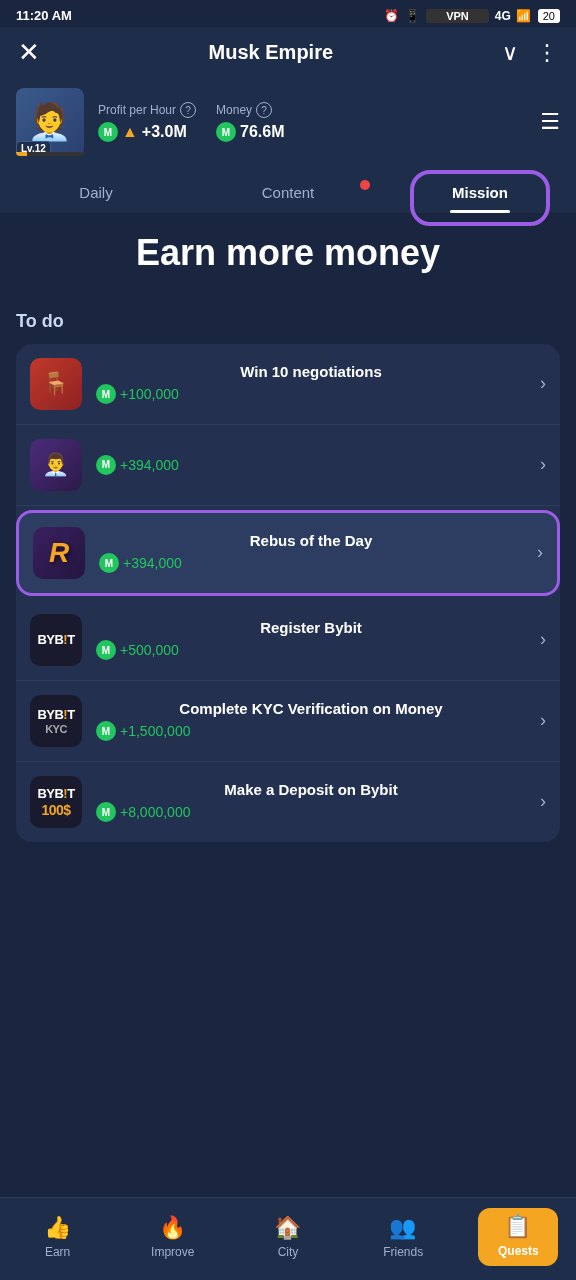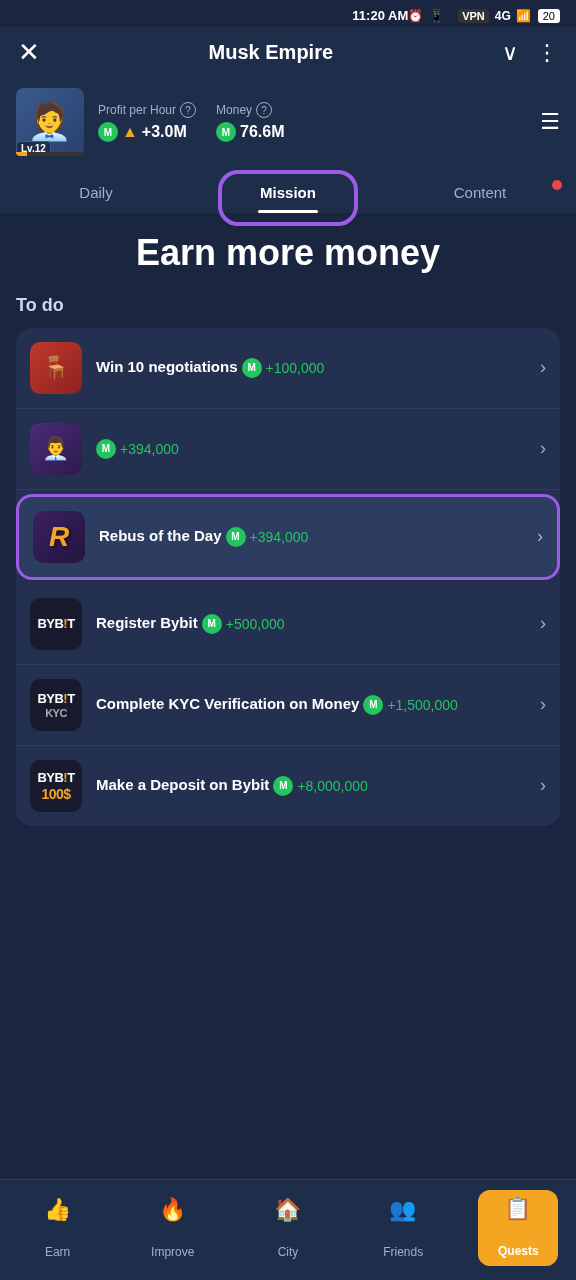--- a/index.html
+++ b/index.html
@@ -10,35 +10,34 @@
       background: #1a2540;
       font-family: -apple-system, BlinkMacSystemFont, 'Segoe UI', sans-serif;
       color: #fff;
       overflow-x: hidden;
     }
 
     
     .status-bar {
       background: #1a2540;
       display: flex;
-      justify-content: flex-end;
+      justify-content: space-between;
       align-items: center;
       padding: 8px 16px 4px;
       font-size: 13px;
       font-weight: 600;
     }
     .status-left { color: #fff; }
     .status-right { display: flex; align-items: center; gap: 6px; color: #fff; font-size: 12px; }
     .vpn-badge {
       background: #333;
       border-radius: 3px;
-      padding: 1px 4px;
+      padding: 1px 20px;
       font-size: 11px;
       font-weight: bold;
-      margin-left: 8px;
     }
     .battery-badge {
       background: #fff;
       color: #000;
       border-radius: 3px;
       padding: 1px 5px;
       font-size: 11px;
       font-weight: normal;
     }
 
@@ -216,21 +215,21 @@
     
     .main-content {
       background: #1a2540;
       padding: 20px 16px 10px;
     }
     .earn-title {
       font-size: 36px;
       font-weight: 800;
       text-align: center;
       color: #fff;
-      margin-bottom: 22px;
+      margin-bottom: 38px;
       line-height: 1.1;
     }
 
     .section-label {
       font-size: 18px;
       font-weight: 600;
       color: #c8d8f0;
       margin-bottom: 12px;
     }
 
@@ -270,21 +269,21 @@
       font-size: 22px;
       font-weight: bold;
       overflow: hidden;
     }
     .task-icon.negotiation { background: linear-gradient(135deg, #c0392b, #8e2222); }
     .task-icon.business { background: linear-gradient(135deg, #4a2c7a, #2d1a4a); }
     .task-icon.rebus { background: linear-gradient(135deg, #3a2060, #241540); }
     .task-icon.bybit { background: #1a1a2e; font-size: 12px; letter-spacing: -0.5px; color: #fff; font-weight: 900; }
     .task-icon.bybit-kyc { background: #1a1a2e; font-size: 10px; letter-spacing: -0.5px; color: #fff; font-weight: 900; flex-direction: column; gap: 1px; }
     .task-icon.bybit-100 { background: #1a1a2e; font-size: 10px; letter-spacing: -0.5px; color: #fff; font-weight: 900; flex-direction: column; gap: 1px; }
-    .task-info { flex: 1; display: flex; flex-direction: row; gap: 4px; }
+    .task-info { flex: 1; display: flex; flex-direction: column; gap: 4px; text-align: center; }
     .task-name { font-size: 15px; font-weight: 600; color: #fff; }
     .task-reward { font-size: 14px; color: #22c55e; display: flex; align-items: center; gap: 4px; }
     .task-chevron { color: #a0b0cc; font-size: 18px; }
 
     .bybit-logo {
       font-size: 13px;
       font-weight: 900;
       color: #fff;
       letter-spacing: -0.5px;
     }
@@ -308,21 +307,20 @@
       flex-direction: column;
       align-items: center;
       gap: 4px;
       cursor: pointer;
       min-width: 80px;
     }
     .nav-item.active .nav-label { color: #fff; }
     .nav-item .nav-label {
       font-size: 12px;
       color: #a0b0cc;
-      margin-top: 18px;
     }
     .nav-item.active { background: #f4a623; border-radius: 12px; padding: 6px 14px 8px; }
     .nav-item.active .nav-icon-img { color: #fff; }
     .nav-icon-img { font-size: 22px; color: #a0b0cc; }
     .nav-item.active .nav-icon-img { color: #fff; }
     .nav-item.active .nav-label { color: #fff; font-weight: 700; }
 
     .rebus-icon-text {
       font-size: 28px;
       font-weight: 900;
@@ -401,27 +399,27 @@
       </div>
     </div>
   </div>
   <span class="menu-icon">☰</span>
 </div>
 
 <div class="tabs-section">
   <div class="tab-item">
     <span>Daily</span>
   </div>
+  <div class="tab-item" style="position:relative;">
+    <span>Content</span>
+    <span class="tab-dot"></span>
+  </div>
   <div class="tab-item active" style="position:relative;">
     <div class="mission-highlight"></div>
     <span>Mission</span>
-  </div>
-  <div class="tab-item" style="position:relative;">
-    <span>Content</span>
-    <span class="tab-dot"></span>
   </div>
 </div>
 
 <div class="main-content">
   <div class="earn-title">Earn more money</div>
   <div class="section-label">To do</div>
 
   <div class="task-list">
 
     <div class="task-item">

